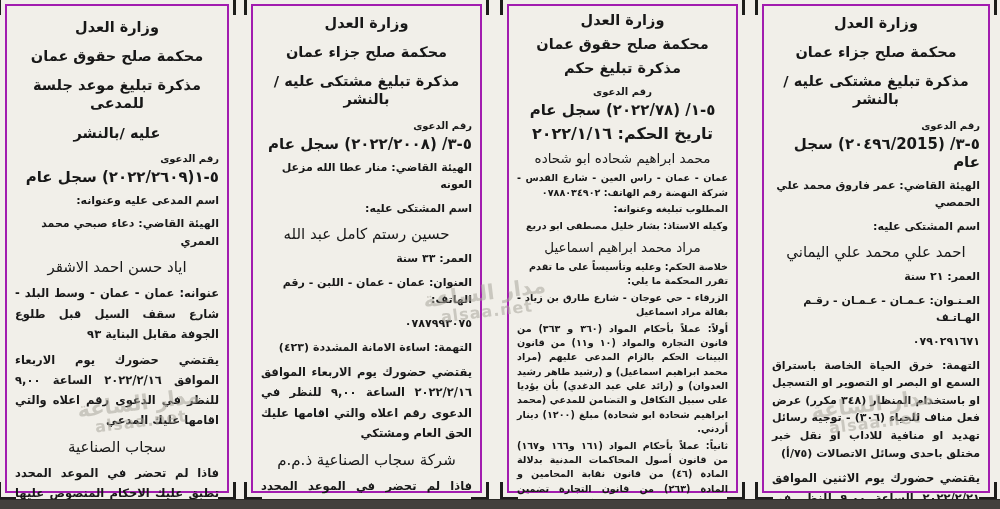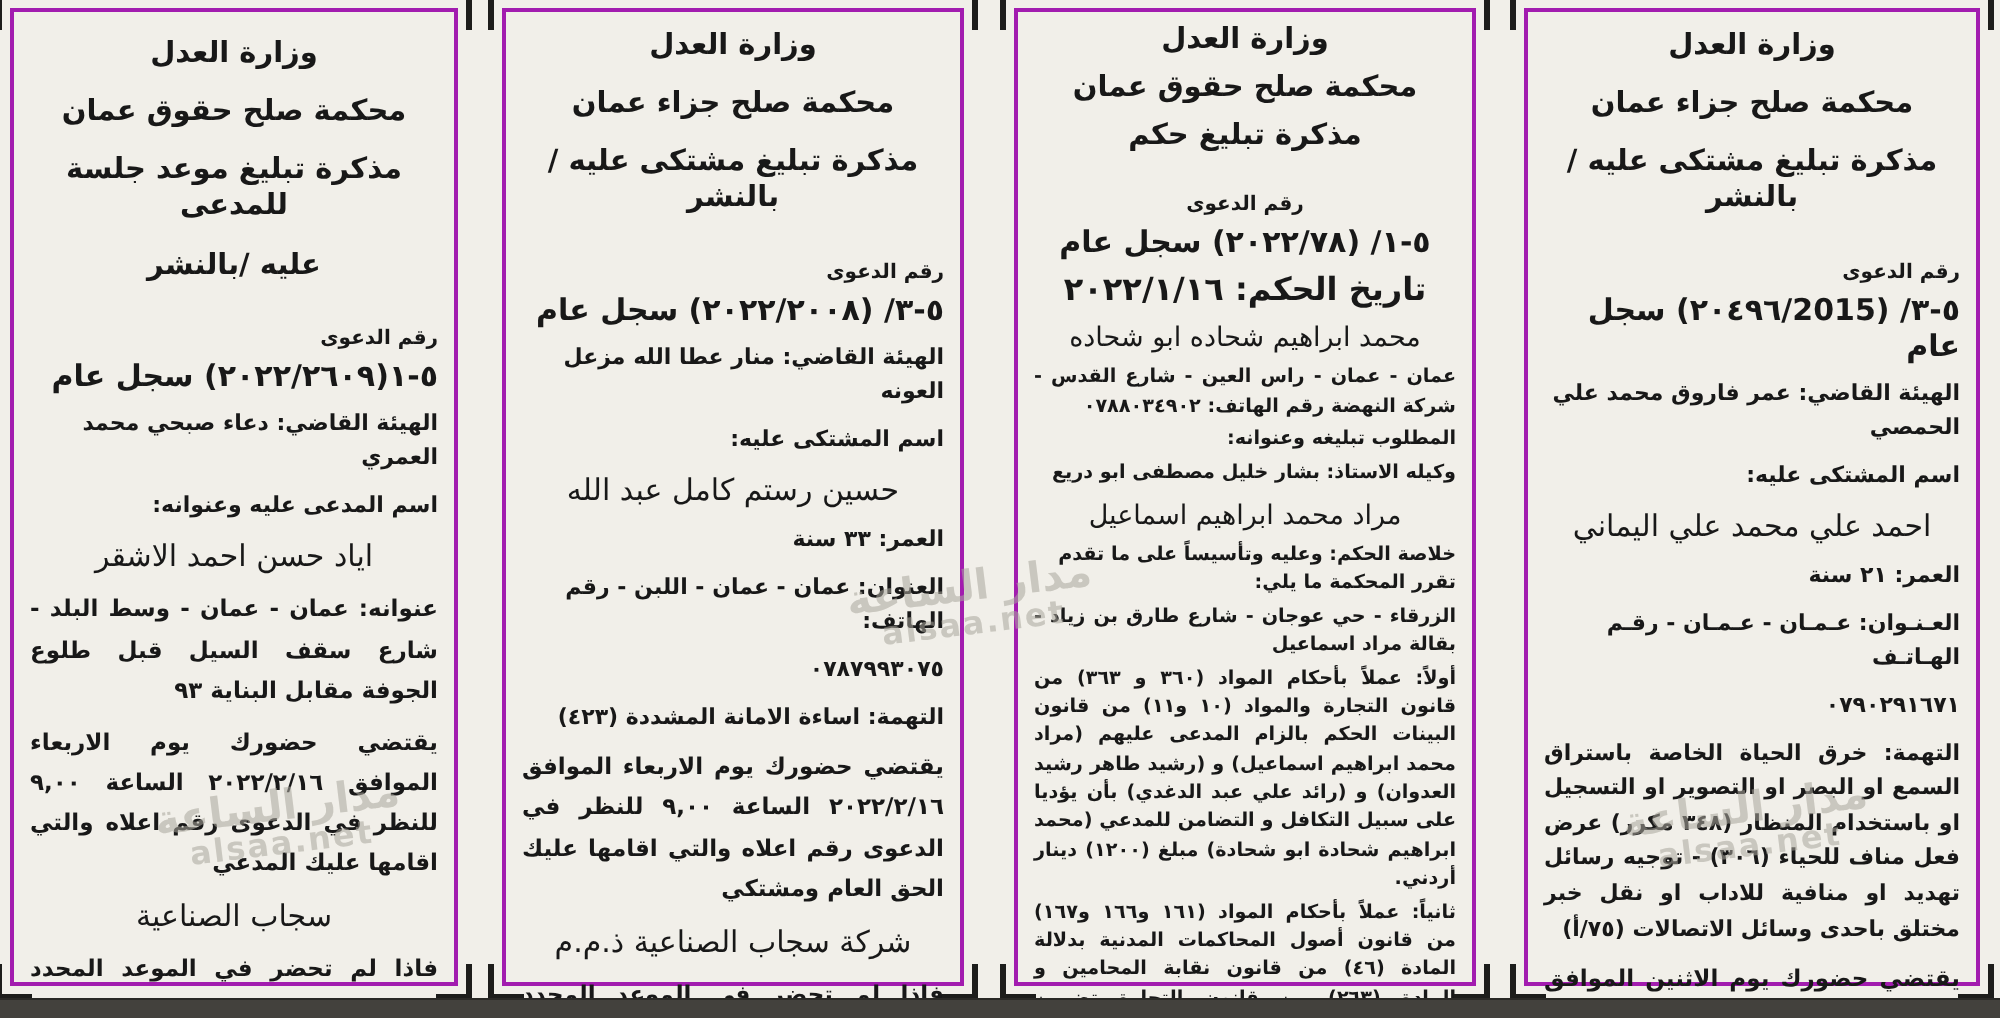--- a/index.html
+++ b/index.html
@@ -24,21 +24,21 @@
   .n3{left:5px;width:224px;}
   
   .cr{position:absolute;width:15px;height:15px;pointer-events:none;}
   .cr.tl{top:-9px;right:-9px;border-top:3px solid #1d1d1b;border-right:3px solid #1d1d1b;}
   .cr.tr{top:-9px;left:-9px;border-top:3px solid #1d1d1b;border-left:3px solid #1d1d1b;}
   .cr.bl{bottom:-9px;right:-9px;border-bottom:3px solid #1d1d1b;border-right:3px solid #1d1d1b;}
   .cr.br{bottom:-9px;left:-9px;border-bottom:3px solid #1d1d1b;border-left:3px solid #1d1d1b;}
 
   .h1{text-align:center;font-weight:700;font-size:14.5px;margin:6px 0 5px 0;line-height:1.25;}
   .h1.tight{margin:3px 0;}
-  .lbl{text-align:right;font-weight:700;font-size:10px;margin:17px 0 1px 0;}
+  .lbl{text-align:right;font-weight:700;font-size:10px;margin:6px 0 1px 0;}
   .case{text-align:right;font-weight:700;font-size:15px;margin:3px 0;}
   .date{text-align:center;font-weight:700;font-size:16px;margin:2px 0;}
   .body{text-align:right;font-weight:700;font-size:11px;line-height:1.6;margin:3px 0;}
   .just{text-align:justify;text-align-last:right;}
   .mid{font-size:11.5px;line-height:1.75;}
   .name{text-align:center;font-weight:400;font-size:15px;margin:5px 0 4px 0;}
   .name.sm2{font-size:13.5px;}
   .sm{font-size:9.6px;line-height:1.5;margin:1px 0;}
   .ctr{text-align:center;}
   .wm{
@@ -133,22 +133,22 @@
     <span class="cr tl"></span>
     <span class="cr tr"></span>
     <span class="cr bl"></span>
     <span class="cr br"></span>
     <div class="h1" style="margin-top:10px">وزارة العدل</div>
     <div class="h1">محكمة صلح حقوق عمان</div>
     <div class="h1">مذكرة تبليغ موعد جلسة للمدعى</div>
     <div class="h1">عليه /بالنشر</div>
     <div class="lbl">رقم الدعوى</div>
     <div class="case">٥-١(٢٠٢٢/٢٦٠٩) سجل عام</div>
+    <div class="body">اسم المدعى عليه وعنوانه:</div>
     <div class="body">الهيئة القاضي: دعاء صبحي محمد العمري</div>
-    <div class="body">اسم المدعى عليه وعنوانه:</div>
     <div class="name">اياد حسن احمد الاشقر</div>
     <div class="body just mid">عنوانه: عمان - عمان - وسط البلد - شارع سقف السيل قبل طلوع الجوفة مقابل البناية ٩٣</div>
     <div class="body just mid">يقتضي حضورك يوم الاربعاء الموافق ٢٠٢٢/٢/١٦ الساعة ٩,٠٠ للنظر في الدعوى رقم اعلاه والتي اقامها عليك المدعي</div>
     <div class="name">سجاب الصناعية</div>
     <div class="body just mid">فاذا لم تحضر في الموعد المحدد تطبق عليك الاحكام المنصوص عليها في قانون محاكم الصلح وقانون اصول المحاكمات المدنية.</div>
   </div>
 
   <div class="wm wm1">
     <div class="l1">مدار الساعة</div>
     <div class="l2">alsaa.net</div>

